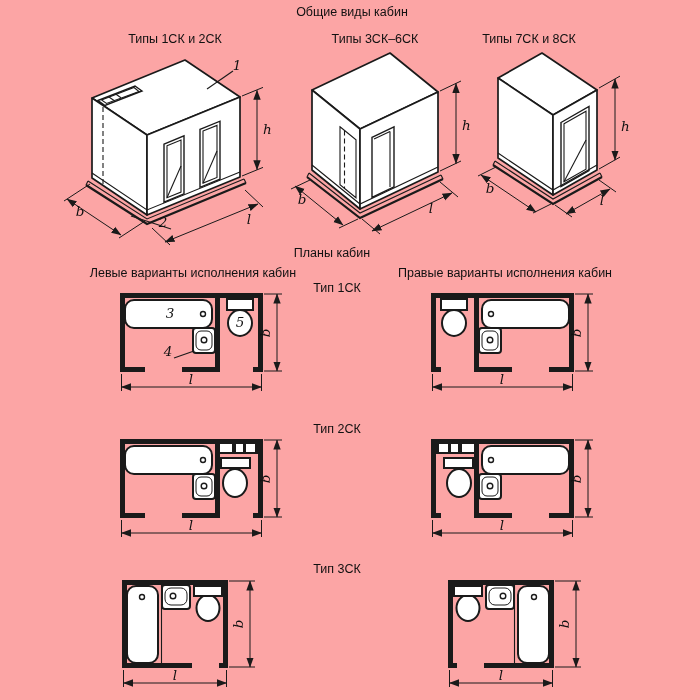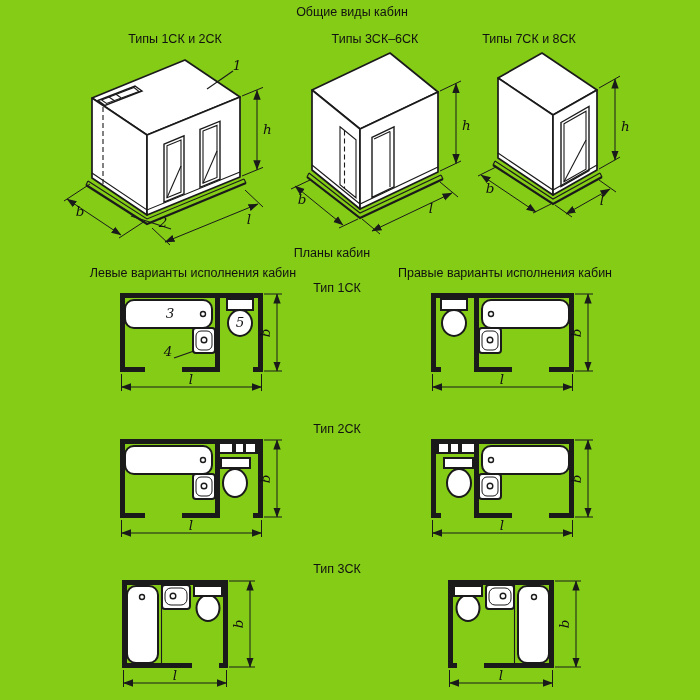--- a/index.html
+++ b/index.html
@@ -1,16 +1,16 @@
 <!DOCTYPE html>
 <html><head>
 <meta charset="utf-8">
 <style>
   html,body{margin:0;padding:0;background:#fff;}
-  .canvas{position:relative;width:700px;height:700px;background:#84cc16;overflow:hidden;
+  .canvas{position:relative;width:700px;height:700px;background:#fca5a5;overflow:hidden;
           font-family:"Liberation Sans",sans-serif;}
   svg{position:absolute;left:0;top:0;}
   .wall{fill:#1a1a1a;stroke:none;}
   .face{fill:#ffffff;stroke:#1a1a1a;stroke-width:1.7;stroke-linejoin:round;}
   .fix{fill:#ffffff;stroke:#1a1a1a;stroke-width:2;}
   .fix1{fill:#ffffff;stroke:#1a1a1a;stroke-width:1.4;}
   .inner{fill:none;stroke:#1a1a1a;stroke-width:1;}
   .ln{fill:none;stroke:#1a1a1a;stroke-width:1.1;}
   .ln14{fill:none;stroke:#1a1a1a;stroke-width:1.4;}
   .ln2{fill:none;stroke:#1a1a1a;stroke-width:2.2;}

